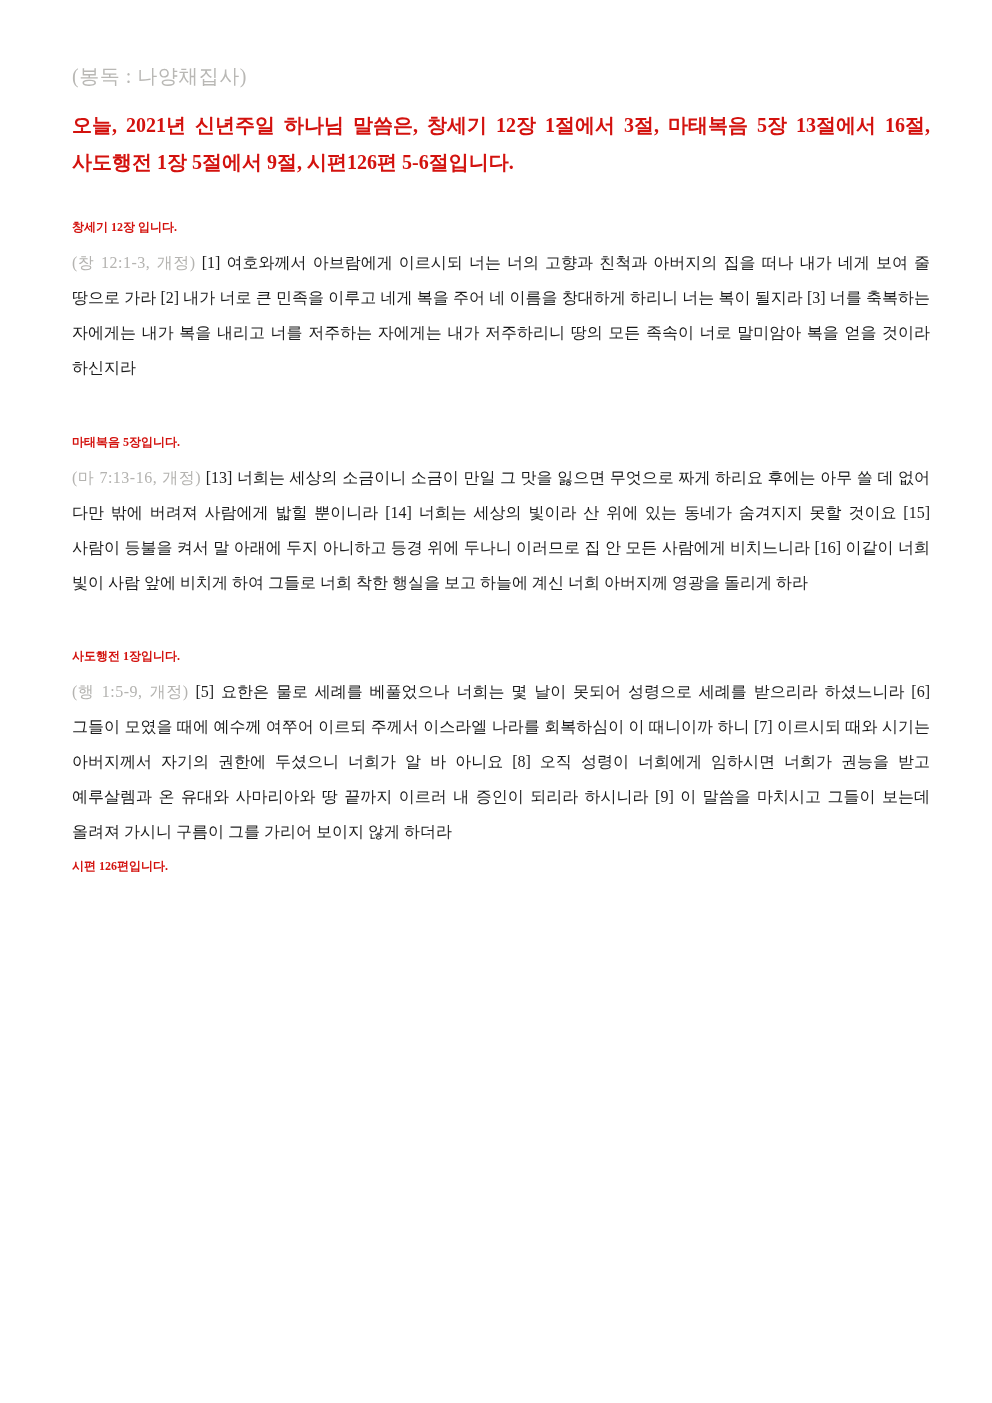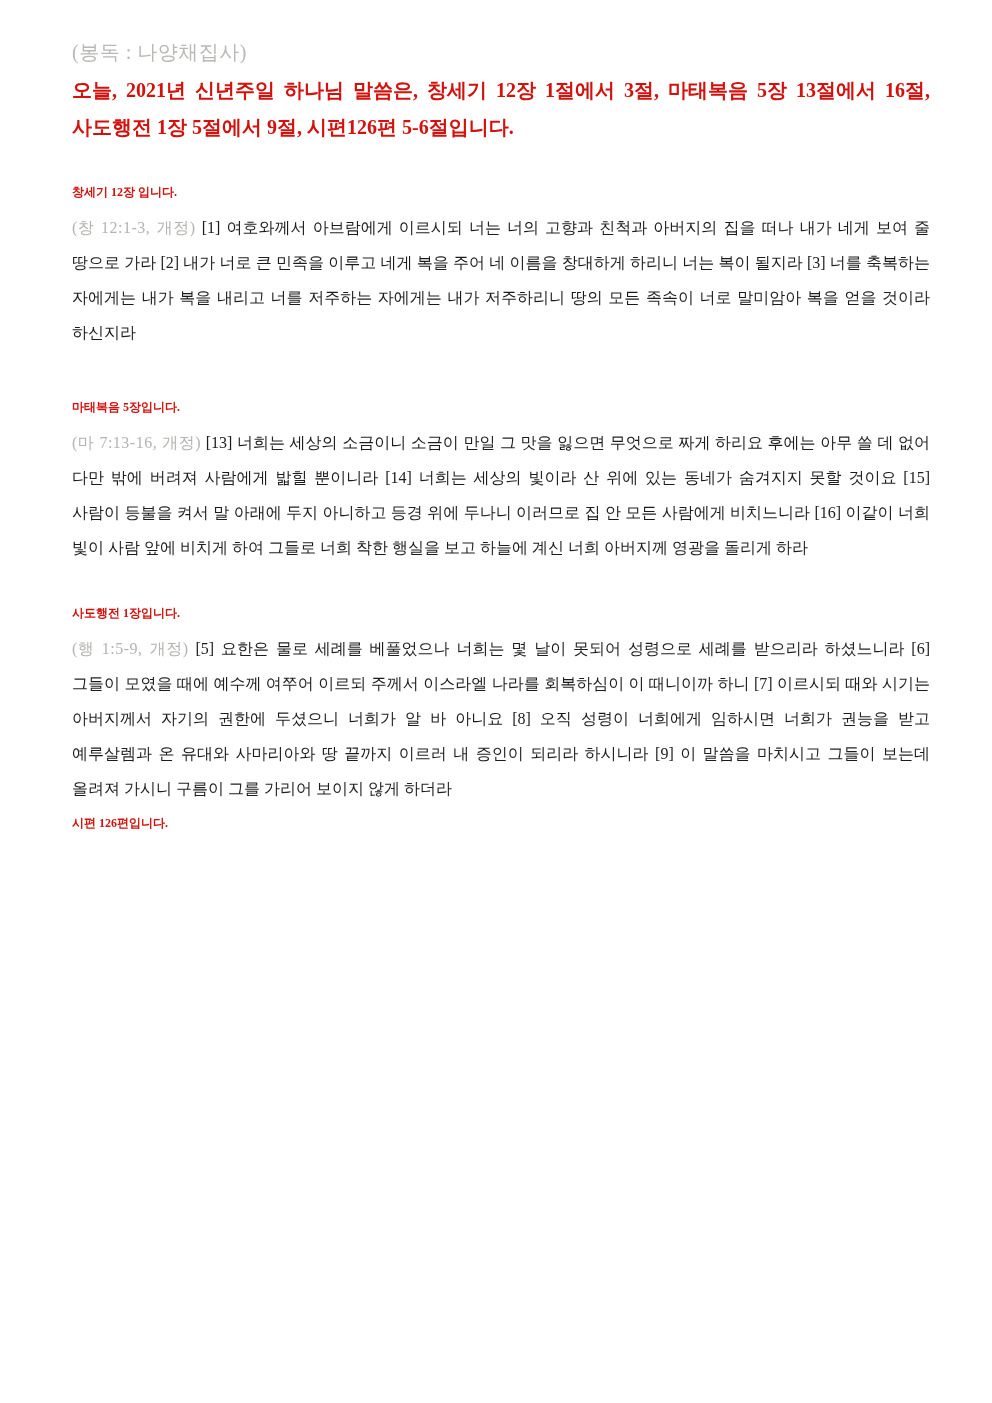--- a/index.html
+++ b/index.html
@@ -8,40 +8,40 @@
     width: 992px;
     height: 1403px;
     font-family: "Liberation Serif", "DejaVu Serif", serif;
     overflow: hidden;
   }
   .page {
     position: relative;
     width: 992px;
     height: 1403px;
     background: #ffffff;
-    padding: 34px 62px 0 72px;
+    padding: 58px 62px 0 72px;
   }
   .reader-note {
     color: #b9b8b5;
     font-size: 20px;
     line-height: 36px;
     letter-spacing: 0.5px;
   }
   .intro {
-    margin-top: 2px;
+    margin-top: 13px;
     color: #d3120e;
     font-weight: bold;
     font-size: 20px;
     line-height: 37px;
     text-align: justify;
     word-break: keep-all;
   }
   .section-genesis   { margin-top: 29px; }
   .section-matthew   { margin-top: 40px; }
-  .section-acts      { margin-top: 31px; }
+  .section-acts      { margin-top: 39px; }
   .section-psalms    { }
   .section-heading {
     color: #d3120e;
     font-weight: bold;
     font-size: 12px;
     line-height: 35px;
   }
   .scripture {
     font-size: 16px;
     line-height: 35px;

